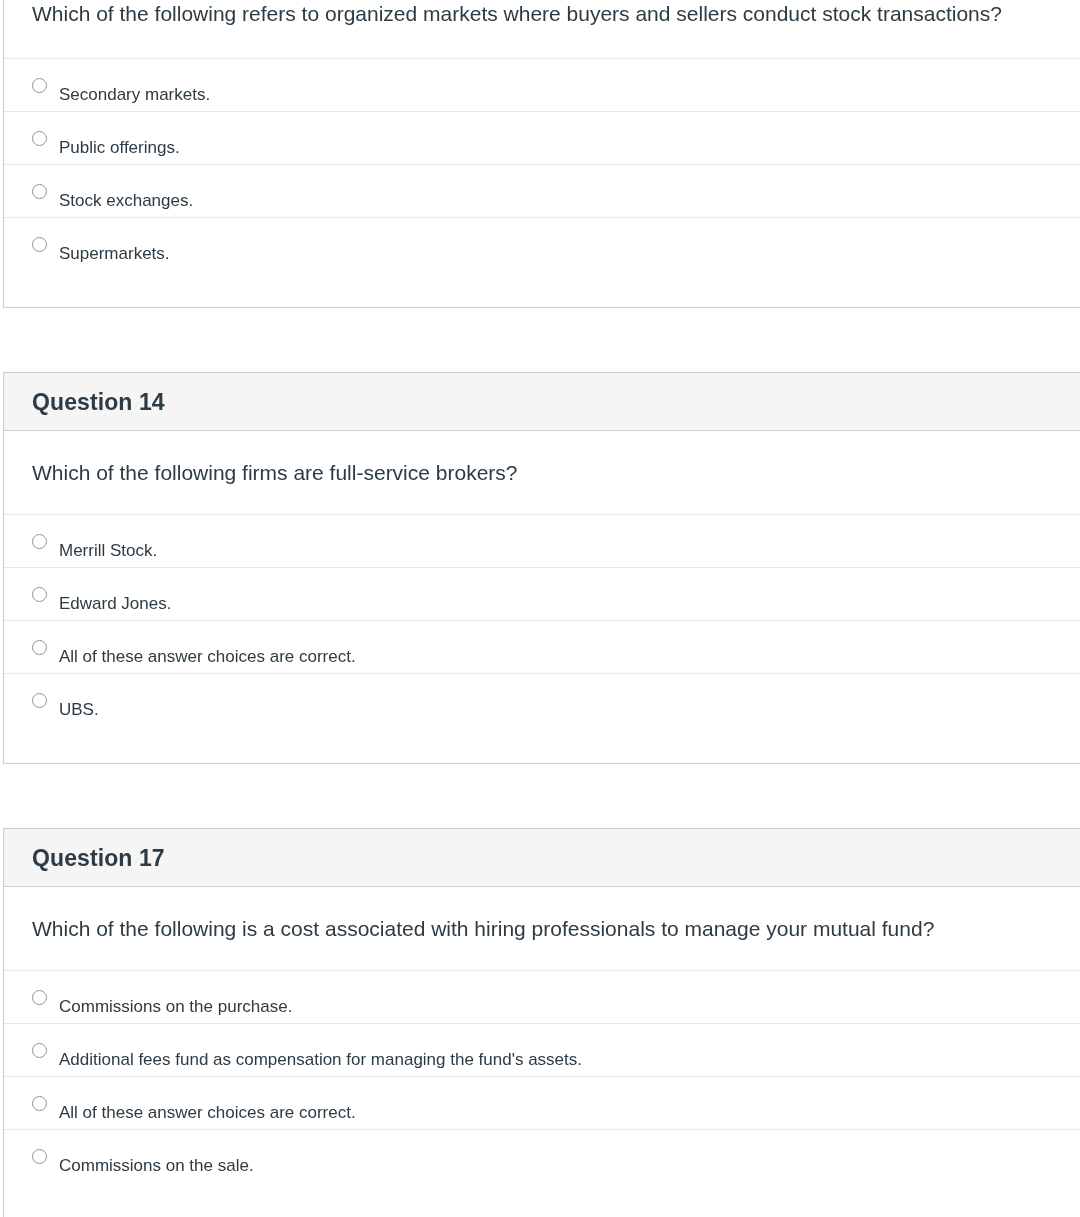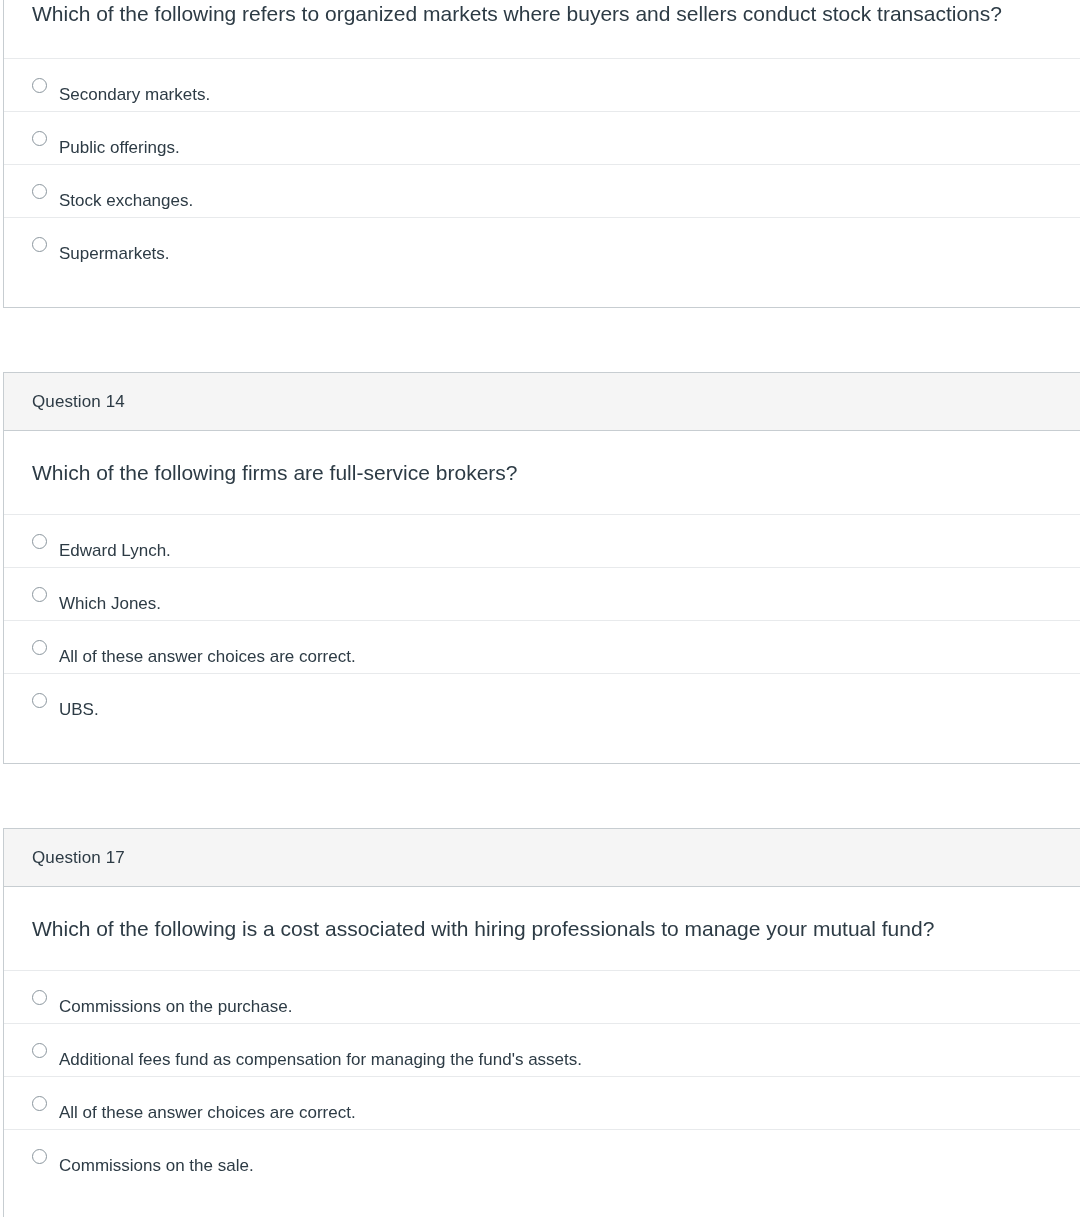--- a/index.html
+++ b/index.html
@@ -41,22 +41,22 @@
   }
 
   .question-header {
     background: #f5f5f5;
     border-bottom: 1px solid #c7cdd1;
     padding: 16px 28px 15px 28px;
     box-sizing: border-box;
     min-height: 58px;
   }
   .question-header-name {
-    font-size: 17px;
-    font-weight: normal;
+    font-size: 23px;
+    font-weight: bold;
     line-height: 26px;
     color: #2d3b45;
     letter-spacing: 0.1px;
   }
 
   .question-body {
     padding: 0 0 0 0;
   }
 
   .question-text {
@@ -150,25 +150,25 @@
 
   <div class="question-card">
     <div class="question-header">
       <span class="question-header-name">Question 14</span>
     </div>
     <div class="question-body">
       <div class="question-text">Which of the following firms are full-service brokers?</div>
       <div class="answers">
         <div class="answer-row">
           <span class="radio"></span>
-          <span class="answer-text">Edward Lynch.</span>
-        </div>
-        <div class="answer-row">
-          <span class="radio"></span>
-          <span class="answer-text">Which Jones.</span>
+          <span class="answer-text">Merrill Stock.</span>
+        </div>
+        <div class="answer-row">
+          <span class="radio"></span>
+          <span class="answer-text">Edward Jones.</span>
         </div>
         <div class="answer-row">
           <span class="radio"></span>
           <span class="answer-text">All of these answer choices are correct.</span>
         </div>
         <div class="answer-row">
           <span class="radio"></span>
           <span class="answer-text">UBS.</span>
         </div>
         <div class="answers-pad"></div>

